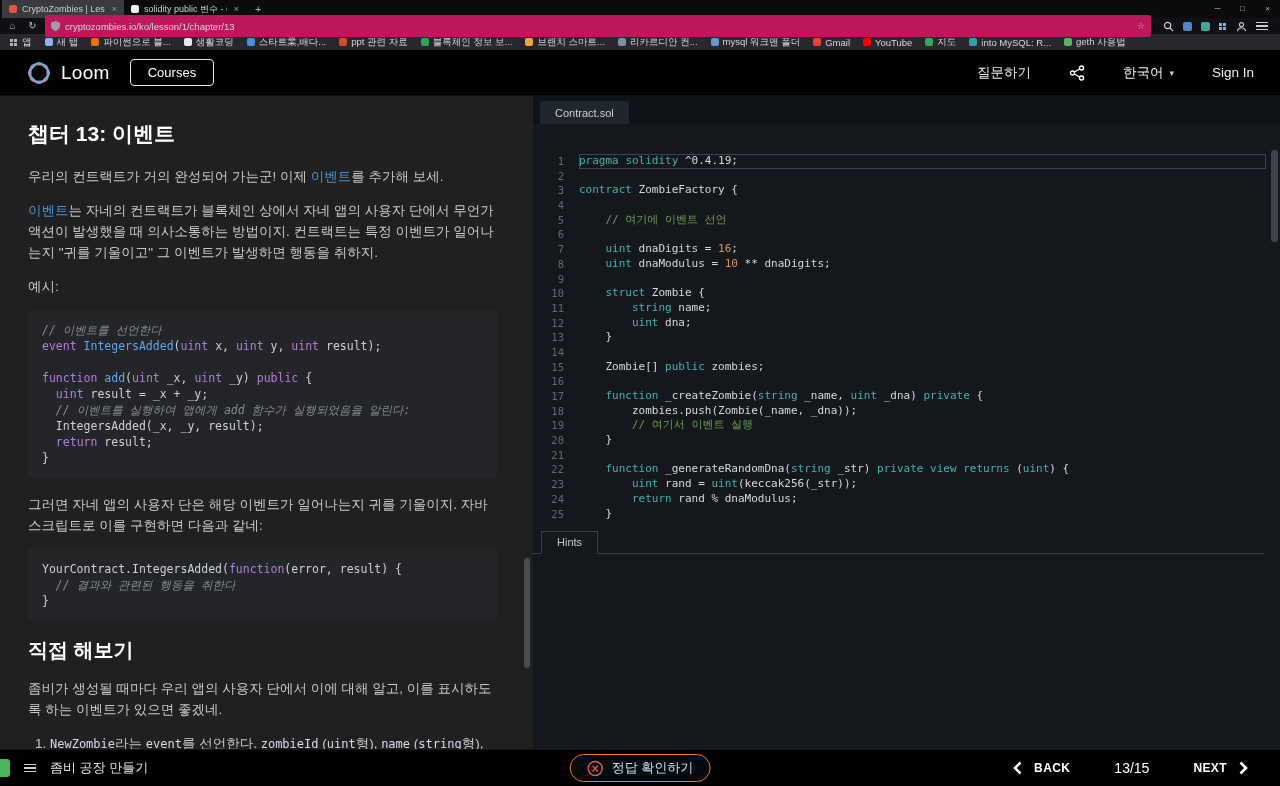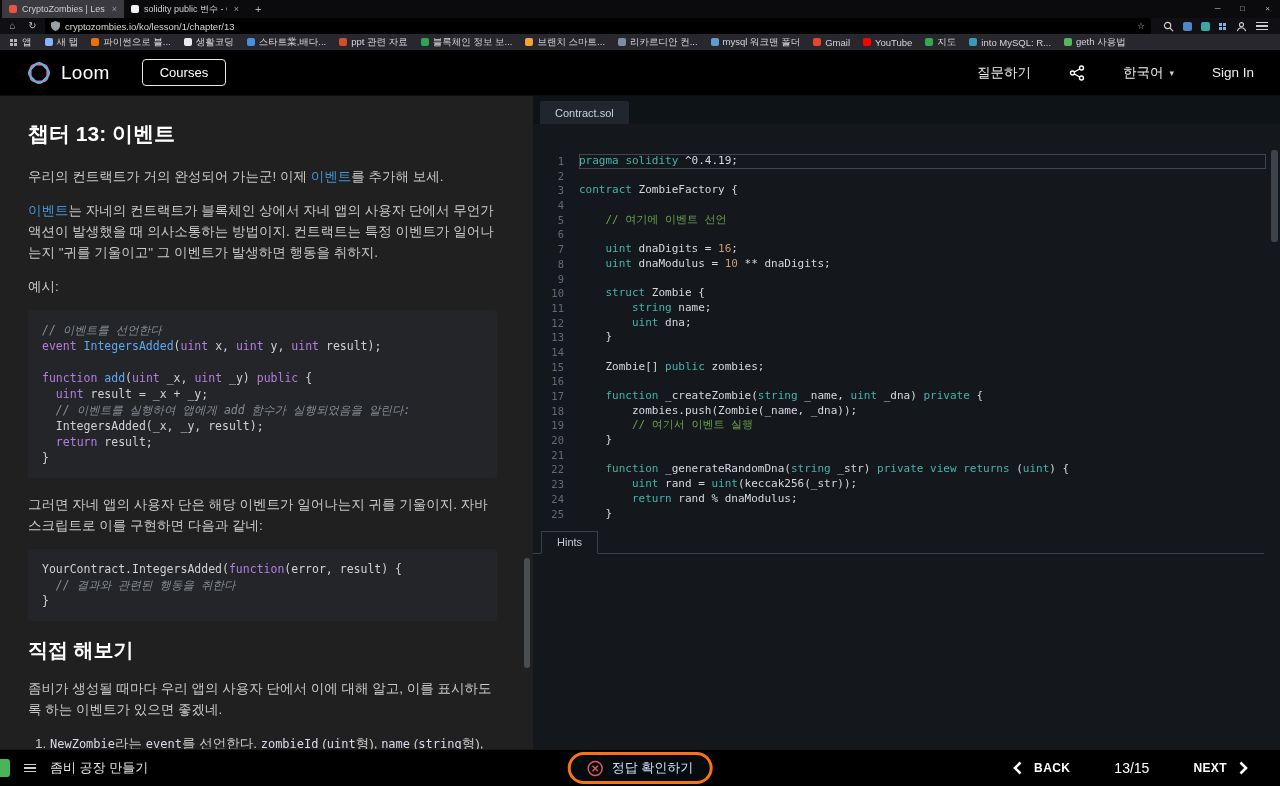--- a/index.html
+++ b/index.html
@@ -14,38 +14,38 @@
 .tab.active{background:#3a3a40}
 .favicon{width:8px;height:8px;border-radius:2px;flex-shrink:0}
 .tab-title{white-space:nowrap;overflow:hidden;max-width:86px}
 .tab-close{color:#9a9a9a;font-size:9px;padding-left:2px}
 .newtab{color:#b5b5b5;font-size:11px;padding:0 9px}
 .win{margin-left:auto;display:flex}
 .win span{width:25px;text-align:center;font-size:8px;color:#c0c0c0;line-height:18px}
 
 .navbar{height:16px;background:#101014;display:flex;align-items:center;padding:0 5px;gap:5px}
 .nav-ic{color:#b9b9b9;font-size:10px;width:15px;text-align:center;line-height:16px}
-.urlbar{flex:1;height:16px;background:#000000;border-radius:2px;display:flex;align-items:center;padding:0 6px;gap:5px;overflow:hidden}
+.urlbar{flex:1;height:22px;background:#be185d;border-radius:2px;display:flex;align-items:center;padding:0 6px;gap:5px;overflow:hidden}
 .url-text{font-size:9.5px;color:#d8d8d8;white-space:nowrap;overflow:hidden;flex:1}
 .star{color:#b9b9b9;font-size:9px}
 .nav-right{display:flex;align-items:center;gap:9px;padding:0 7px}
 .ext-sq{width:9px;height:9px;border-radius:2px;display:inline-block}
 .dotgrid{width:3px;height:3px;background:#7ab3e8;box-shadow:4px 0 0 #7ab3e8,0 4px 0 #7ab3e8,4px 4px 0 #7ab3e8;margin:0 5px 4px 0;display:inline-block}
 .ham{width:12px;height:8px;border-top:1.5px solid #cfcfcf;border-bottom:1.5px solid #cfcfcf;position:relative;display:inline-block}
 .ham::after{content:"";position:absolute;left:0;right:0;top:2.2px;height:1.5px;background:#cfcfcf}
 
 .bookmarks{height:16px;background:#28272e;display:flex;align-items:center;padding:0 10px;gap:13px;overflow:hidden}
 .bm{display:flex;align-items:center;gap:4px;font-size:9.5px;color:#d6d6d6;white-space:nowrap}
 .bm-ic{width:8px;height:8px;border-radius:2px;flex-shrink:0;display:inline-block}
 .bm-grid{width:3px;height:3px;background:#aeb3b9;box-shadow:4px 0 0 #aeb3b9,0 4px 0 #aeb3b9,4px 4px 0 #aeb3b9;margin:0 5px 4px 0;display:inline-block}
 
 
 .loom{height:46px;background:#000;display:flex;align-items:center;padding:0 26px;border-bottom:1px solid #101010}
 .brand{color:#fff;font-size:19px;font-weight:400;margin-left:9px;letter-spacing:.3px}
-.courses-btn{margin-left:32px;padding:5px 17px;border:1px solid #e8e8e8;border-radius:4px;color:#fff;font-size:13px;background:transparent;cursor:pointer}
+.courses-btn{margin-left:20px;padding:5px 17px;border:1px solid #e8e8e8;border-radius:4px;color:#fff;font-size:13px;background:transparent;cursor:pointer}
 .loom-right{margin-left:auto;display:flex;align-items:center;gap:38px}
 .loom-link{color:#eee;font-size:13.5px}
 .lang{display:flex;align-items:center;gap:6px;color:#eee;font-size:13.5px;cursor:pointer}
 .caret{font-size:9px;color:#ccc}
 
 
 .content{position:absolute;top:96px;left:0;right:0;bottom:37px;display:flex}
 
 .lesson{width:533px;background:#1f201f;padding:24px 36px 0 28px;position:relative;overflow:hidden;flex-shrink:0}
 .lesson h1{color:#fff;font-size:21px;margin-bottom:18px;font-weight:700}
@@ -71,21 +71,21 @@
 .e-k{color:#45b5aa}.e-c{color:#6fa050}.e-n{color:#d19a66}.e-p{color:#d6d9dd}
 .hints-wrap{position:absolute;left:0;right:16px;top:434px;border-bottom:1px solid #3a4047;padding-left:8px}
 .hints-tab{display:inline-block;position:relative;bottom:-1px;background:#14171c;border:1px solid #3a4047;border-bottom-color:#14171c;padding:4px 15px 5px;font-size:11px;color:#c6cad0}
 .ed-scrollbar{position:absolute;right:2px;top:54px;width:7px;height:92px;background:#3d434b;border-radius:3px}
 
 
 .footer{position:absolute;left:0;right:0;bottom:0;height:37px;background:#000;display:flex;align-items:center;border-top:1px solid #161616}
 .f-left{display:flex;align-items:center;gap:14px}
 .f-green{width:10px;height:18px;background:#49b554;border-radius:0 3px 3px 0}
 .f-title{color:#e6e6e6;font-size:13px}
-.check-btn{position:absolute;left:50%;transform:translateX(-50%);display:flex;align-items:center;gap:8px;padding:4px 16px;border:3px solid #f97316;border-radius:16px;background:rgba(18,32,46,.35);color:#cfe0f2;font-size:13px;cursor:pointer;font-family:inherit}
+.check-btn{position:absolute;left:50%;transform:translateX(-50%);display:flex;align-items:center;gap:8px;padding:4px 16px;border:1px solid #f97316;border-radius:16px;background:rgba(18,32,46,.35);color:#cfe0f2;font-size:13px;cursor:pointer;font-family:inherit}
 .f-right{margin-left:auto;display:flex;align-items:center;gap:44px;padding-right:32px}
 .f-nav{display:flex;align-items:center;gap:12px;color:#fff;font-size:12px;font-weight:700;letter-spacing:.4px;cursor:pointer}
 .f-progress{color:#fff;font-size:14px}
 </style>
 </head>
 <body>
 
 <div class="tabbar">
   <div class="tabs" id="tabs">
       <div class="tab active">

